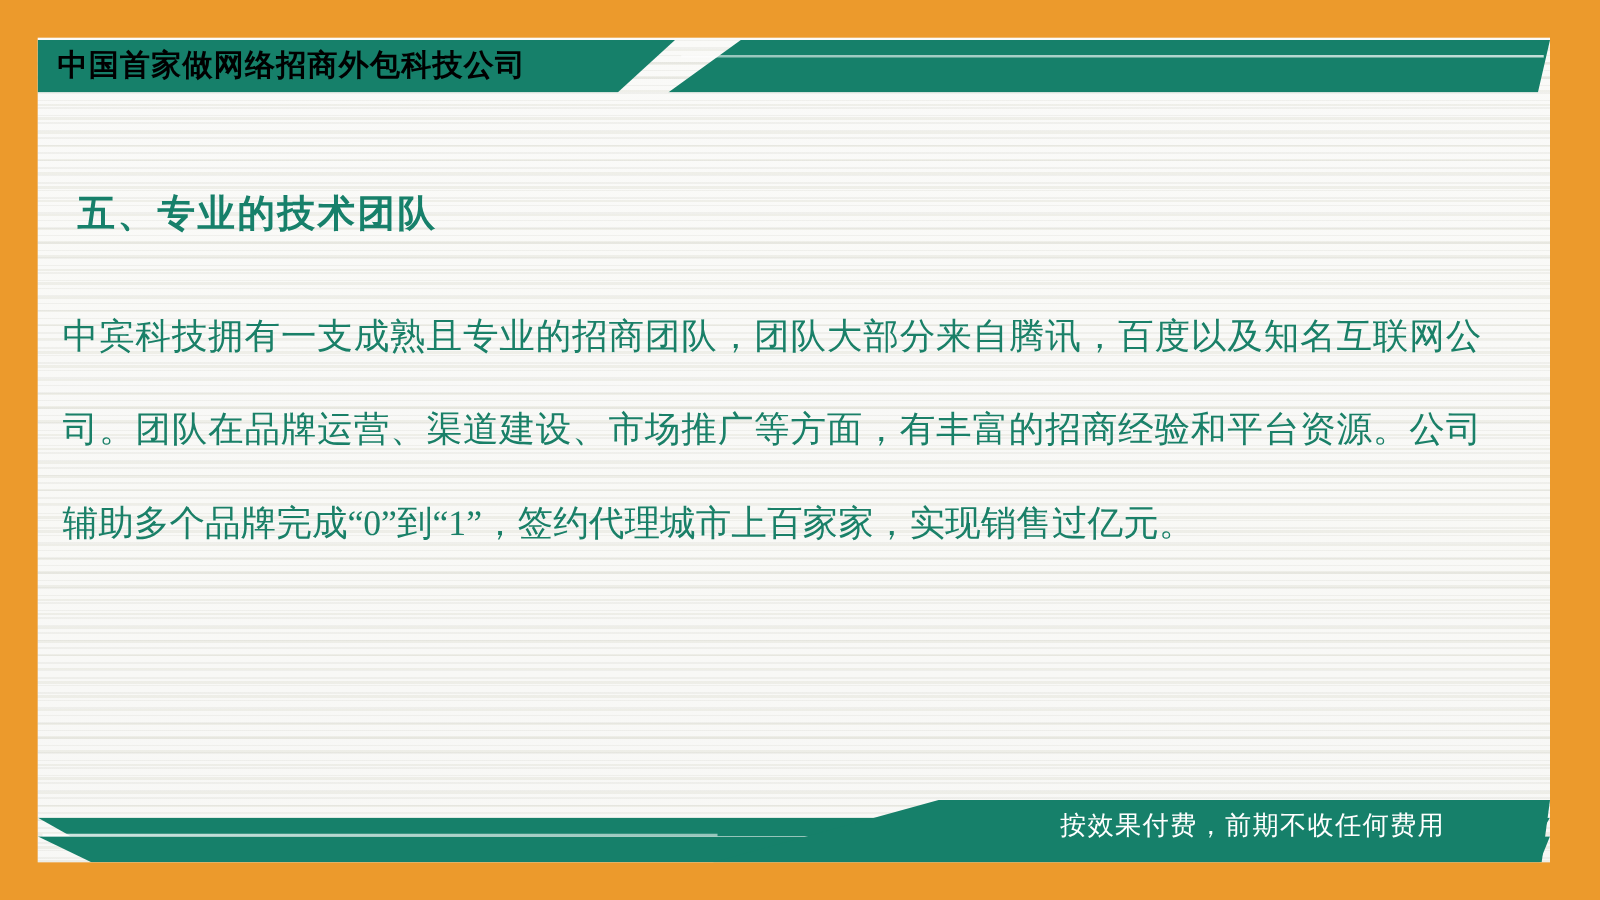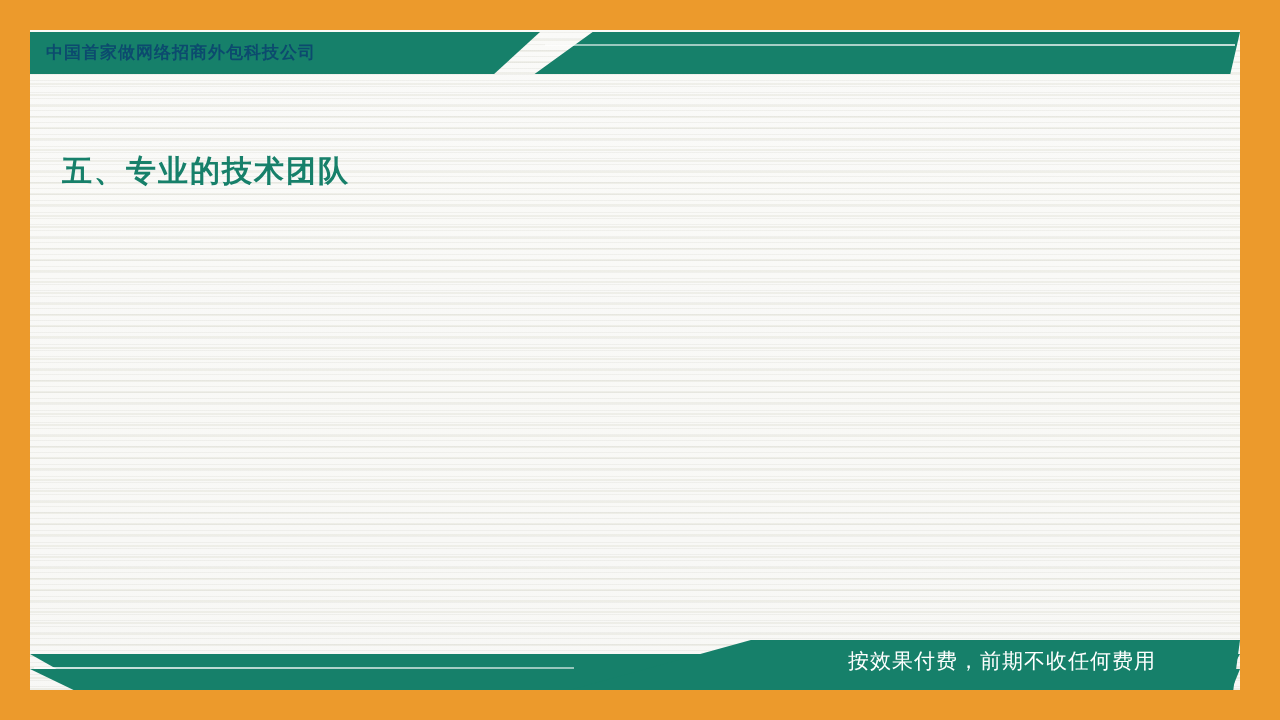--- a/index.html
+++ b/index.html
@@ -84,22 +84,22 @@
     width: 690px;
     height: 2px;
     background: linear-gradient(to right, rgba(255,255,255,0.55), rgba(255,255,255,0.75));
   }
   .header-title {
     position: absolute;
     left: 46px;
     top: 36px;
     height: 34px;
     line-height: 34px;
-    color: #0c4a6e;
-    font-size: 17px;
+    color: #000000;
+    font-size: 24px;
     font-weight: bold;
     letter-spacing: 1px;
     white-space: nowrap;
   }
 
   
   .section-title {
     position: absolute;
     left: 62px;
     top: 151px;
@@ -217,20 +217,21 @@
   <div class="edge-left"></div>
   <div class="edge-top"></div>
 
   <div class="header-band"></div>
   <div class="header-plate"></div>
   <div class="header-hairline"></div>
   <div class="header-title">中国首家做网络招商外包科技公司</div>
 
   <div class="section-title">五、专业的技术团队</div>
 
+  <div class="body-text">中宾科技拥有一支成熟且专业的招商团队，团队大部分来自腾讯，百度以及知名互联网公司。团队在品牌运营、渠道建设、市场推广等方面，有丰富的招商经验和平台资源。公司辅助多个品牌完成“0”到“1”，签约代理城市上百家家，实现销售过亿元。</div>
 
   <div class="footer-thin"></div>
   <div class="footer-main"></div>
   <div class="footer-wedge"></div>
   <div class="footer-hairline"></div>
   <div class="footer-text">按效果付费，前期不收任何费用</div>
 
   <div class="edge-right"></div>
   <div class="edge-bottom"></div>
 

